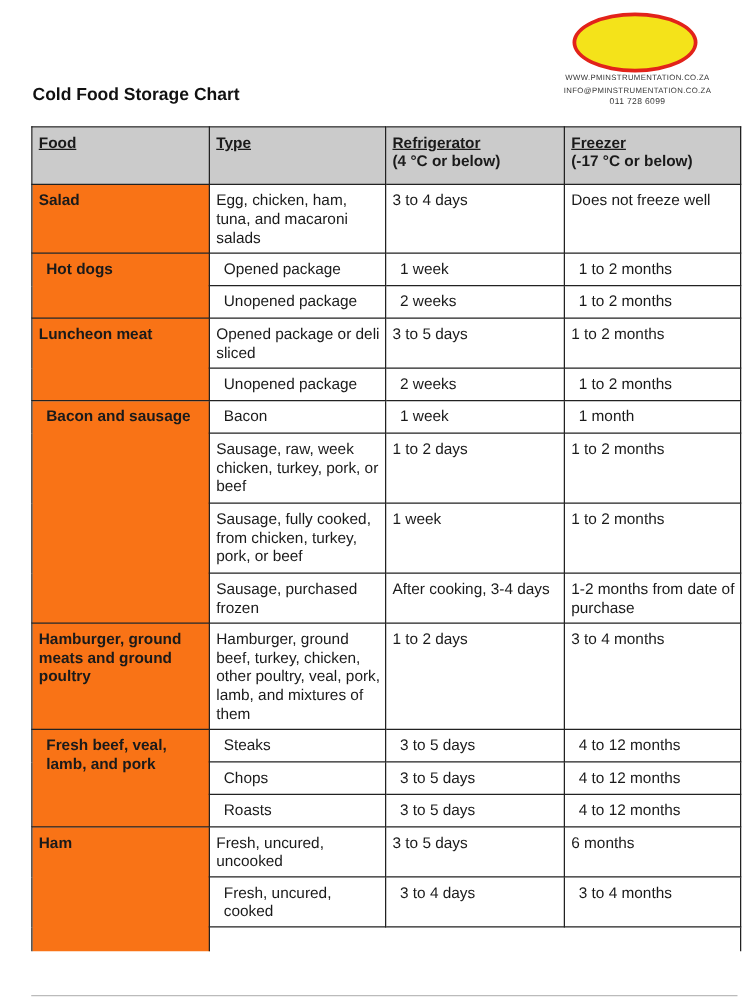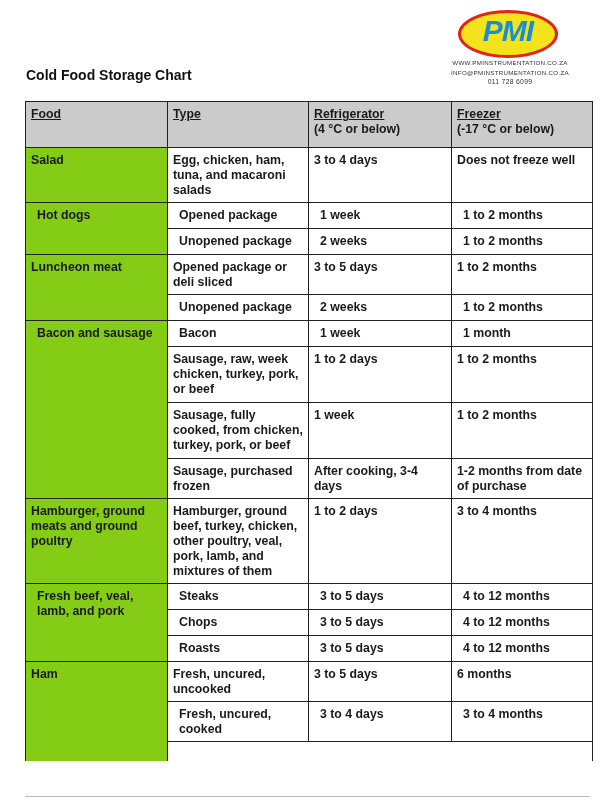--- a/index.html
+++ b/index.html
@@ -10,35 +10,34 @@
     border-radius:50%; background:#f4e31a; border:3px solid #e2231a; }
   .logo-text { position:absolute; left:0; top:4px; width:100px; text-align:center;
     font-family:"Liberation Sans", sans-serif; font-weight:bold; font-style:italic;
     font-size:30px; color:#1a8fd0; letter-spacing:-1px; line-height:34px; }
   .contact { position:absolute; left:432px; top:58px; width:156px; text-align:center;
     font-size:6.2px; line-height:9.5px; color:#333; letter-spacing:0.3px; }
   .title { position:absolute; left:26px; top:67px; font-size:14px; font-weight:bold; color:#111; }
   table { position:absolute; left:25px; top:101px; border-collapse:collapse;
     font-size:12.3px; line-height:15px; }
   td, th { border:1.5px solid #222; vertical-align:top; padding:5px 4px 4px 5px;
-    text-align:left; font-weight:bold; }
+    text-align:left; font-weight:normal; }
   th { background:#cbcbcb; font-weight:bold; height:36px; }
   th u { text-decoration:underline; }
-  td.food { background:#84cc16; font-weight:bold; }
+  td.food { background:#f97316; font-weight:bold; }
   .c1 { width:132px;margin-top:27px; } .c2 { width:131px;margin-left:36px; } .c3 { width:133px; } .c4 { width:131px;margin-top:44px; }
   tr.r25 td { height:16px;padding-left:11px; }
   tr.trunc td { height:10px; border-bottom:none; }
   .footer-line { position:absolute; left:25px; top:796px; width:565px; height:1px; background:#bbb; }
 </style>
 </head>
 <body>
 
 <div class="logo">
   <div class="logo-ellipse"></div>
-  <div class="logo-text">PMI</div>
 </div>
 <div class="contact">
   <div>WWW.PMINSTRUMENTATION.CO.ZA</div>
   <div>INFO@PMINSTRUMENTATION.CO.ZA</div>
   <div style="font-size:6.8px">011 728 6099</div>
 </div>
 
 <div class="title">Cold Food Storage Chart</div>
 
 <table>

